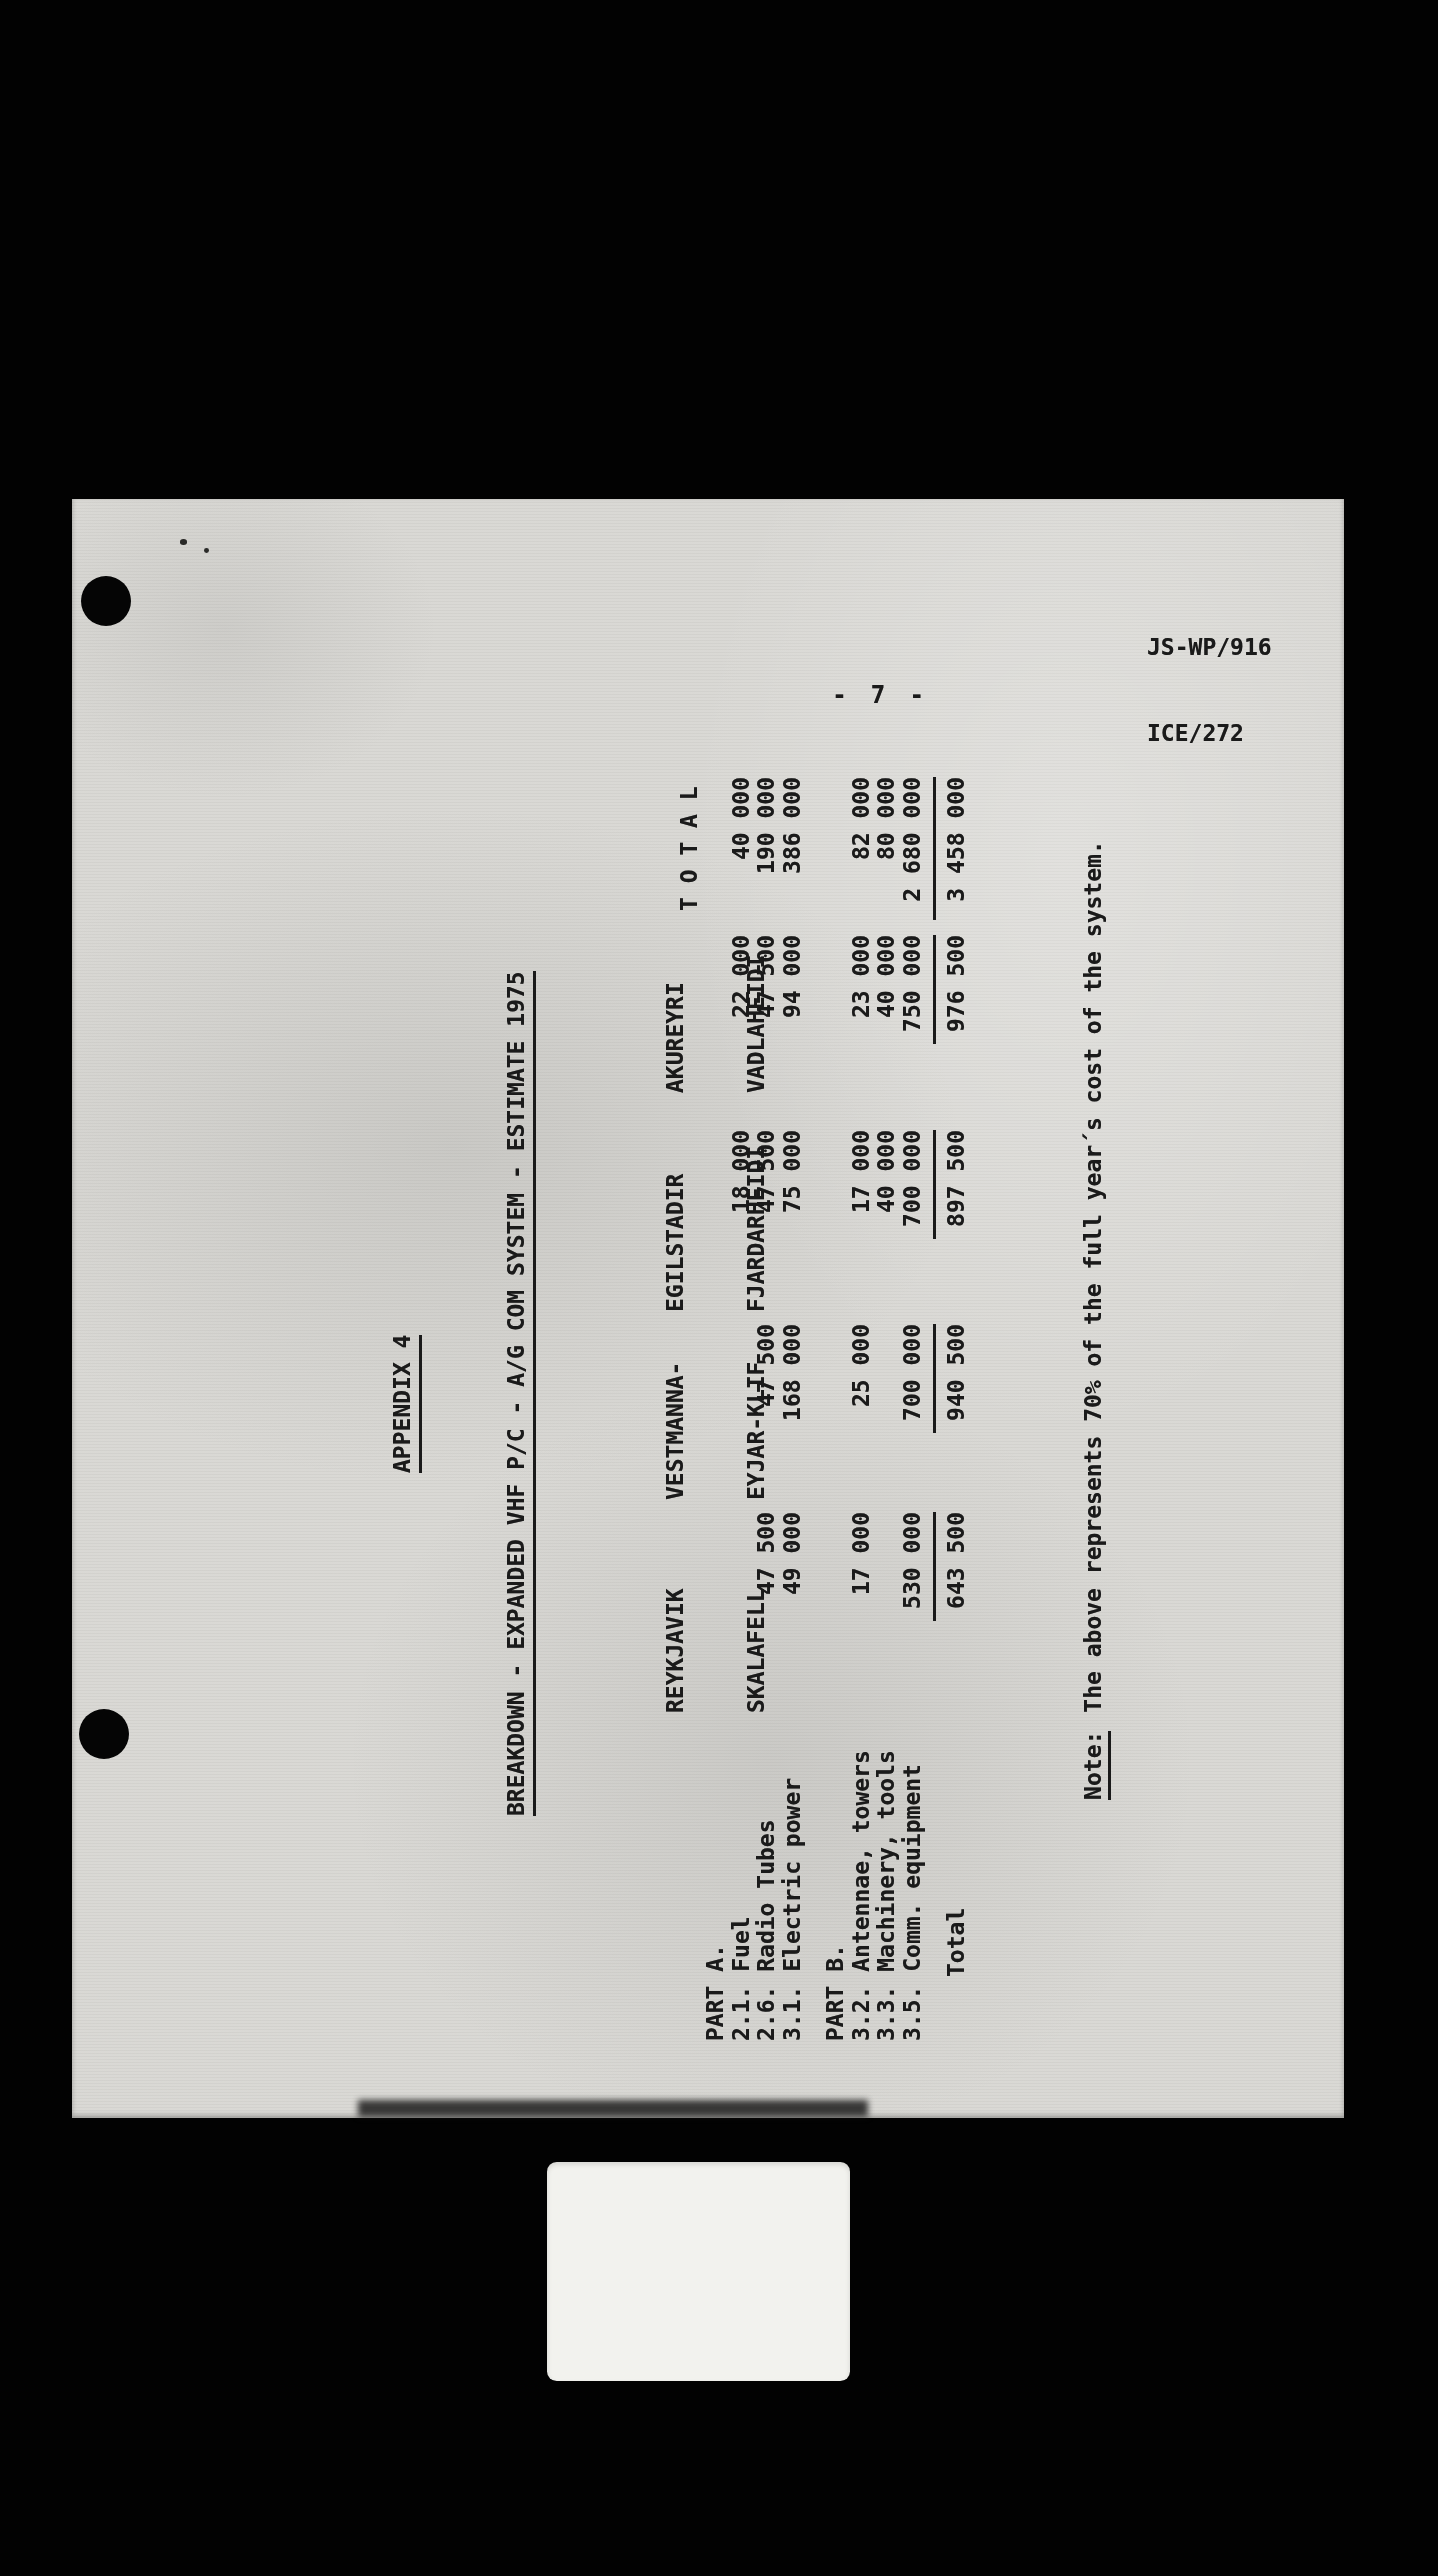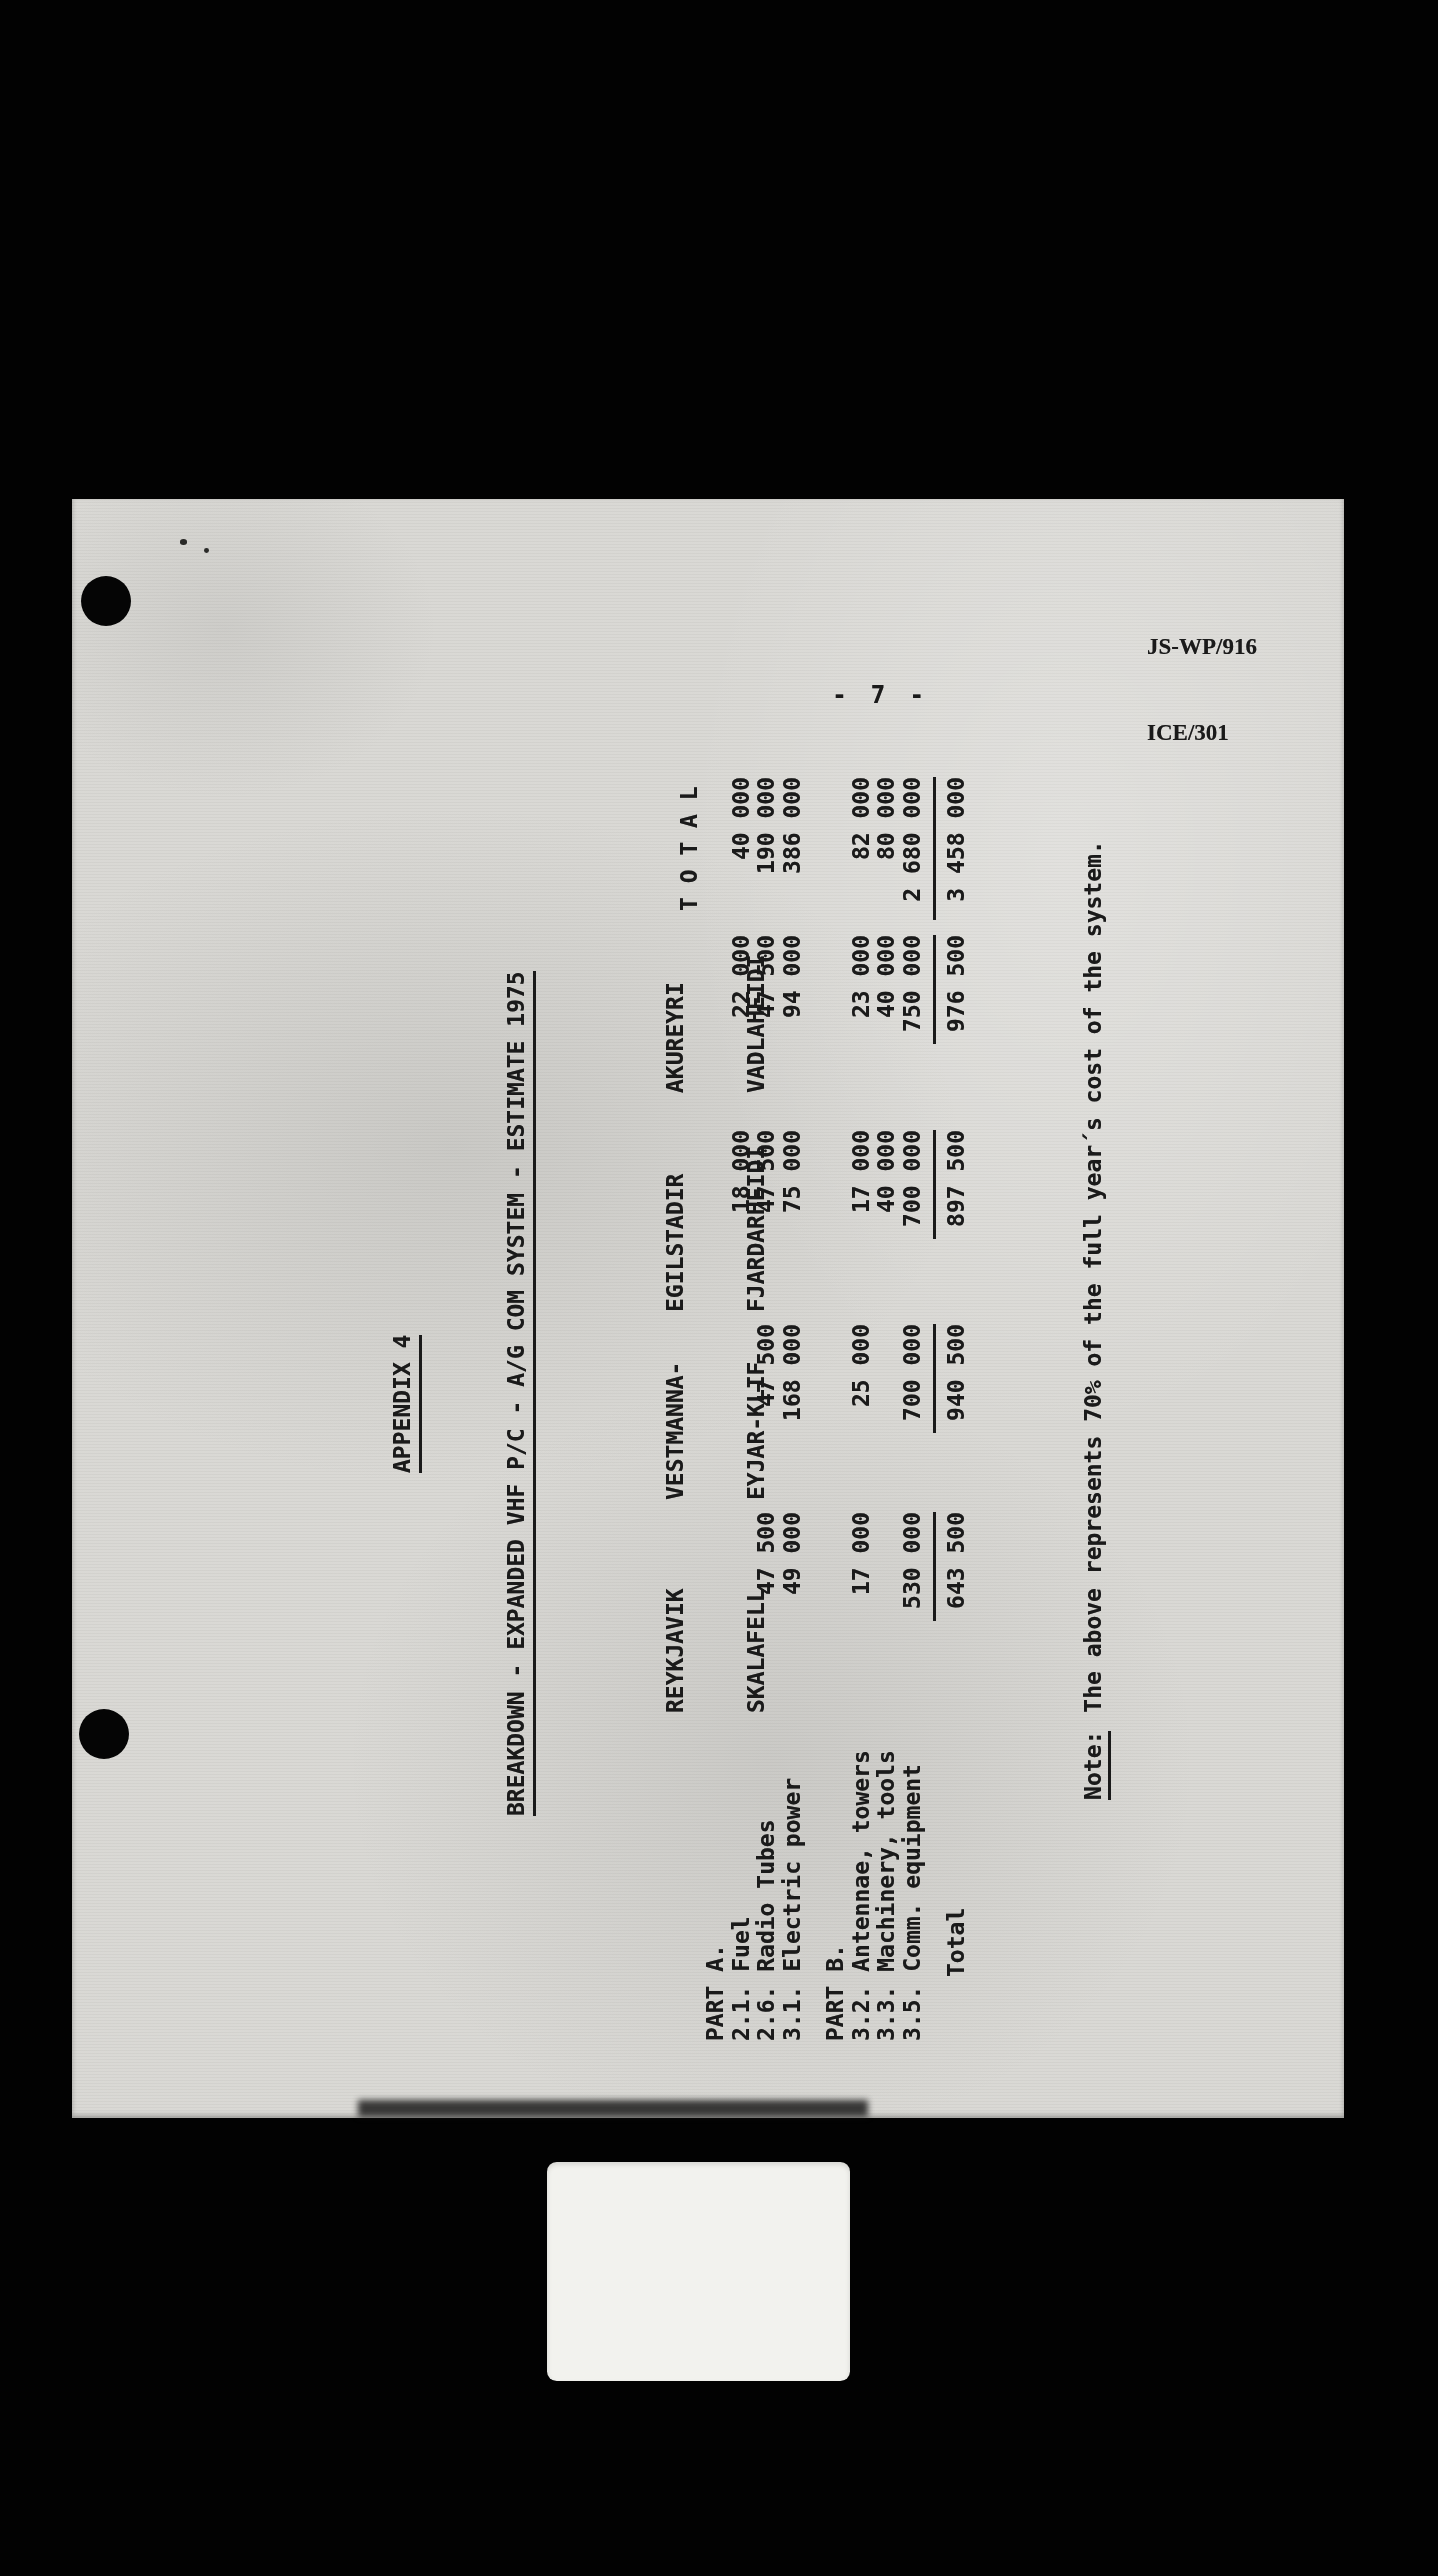--- a/index.html
+++ b/index.html
@@ -24,21 +24,21 @@
   .txt{white-space:pre; font-weight:bold; text-shadow:0 0 0.6px rgba(20,20,20,.55);}
   
   .hole{position:absolute;width:50px;height:50px;border-radius:50%;background:#050505;}
   .hole-top{left:8.5px;top:77px;}
   .hole-bottom{left:7.3px;top:1210px;}
   
   .speck{position:absolute;border-radius:50%;background:#2a2a28;}
   .sp1{left:108px;top:40px;width:6.7px;height:5.5px;}
   .sp2{left:132px;top:49px;width:4.9px;height:4.9px;}
   
-  .ref{position:absolute;left:1075px;top:77px;font-size:23px;line-height:28.6px;font-family:Liberation Serif, serif;}
+  .ref{position:absolute;left:1075px;top:77px;font-size:23px;line-height:28.6px;}
   .pageno{position:absolute;left:687px;top:182px;width:243px;text-align:center;
           font-size:24px;letter-spacing:4.9px;}
   
   .edge-smudge{position:absolute;left:286px;top:1601px;width:510px;height:17px;
                background:#101010;filter:blur(3px);opacity:.8;}
   
   .rot{
     position:absolute;left:269px;top:1566px;width:1367px;height:772px;
     transform:rotate(-90deg);transform-origin:0 0;
     font-size:23px;line-height:25.5px;
@@ -74,21 +74,21 @@
 
 <div class="paper">
 
   <div class="hole hole-top"></div>
   <div class="hole hole-bottom"></div>
   <div class="speck sp1"></div>
   <div class="speck sp2"></div>
 
   <div class="ref txt">
     <div>JS-WP/916</div>
-    <div>ICE/301</div>
+    <div>ICE/272</div>
   </div>
 
   <div class="pageno txt">- 7 -</div>
 
   <div class="rot">
 
     <div class="appendix txt">APPENDIX 4</div>
     <div class="title txt">BREAKDOWN - EXPANDED VHF P/C - A/G COM SYSTEM - ESTIMATE 1975</div>
 
     <div class="hc txt h1">

